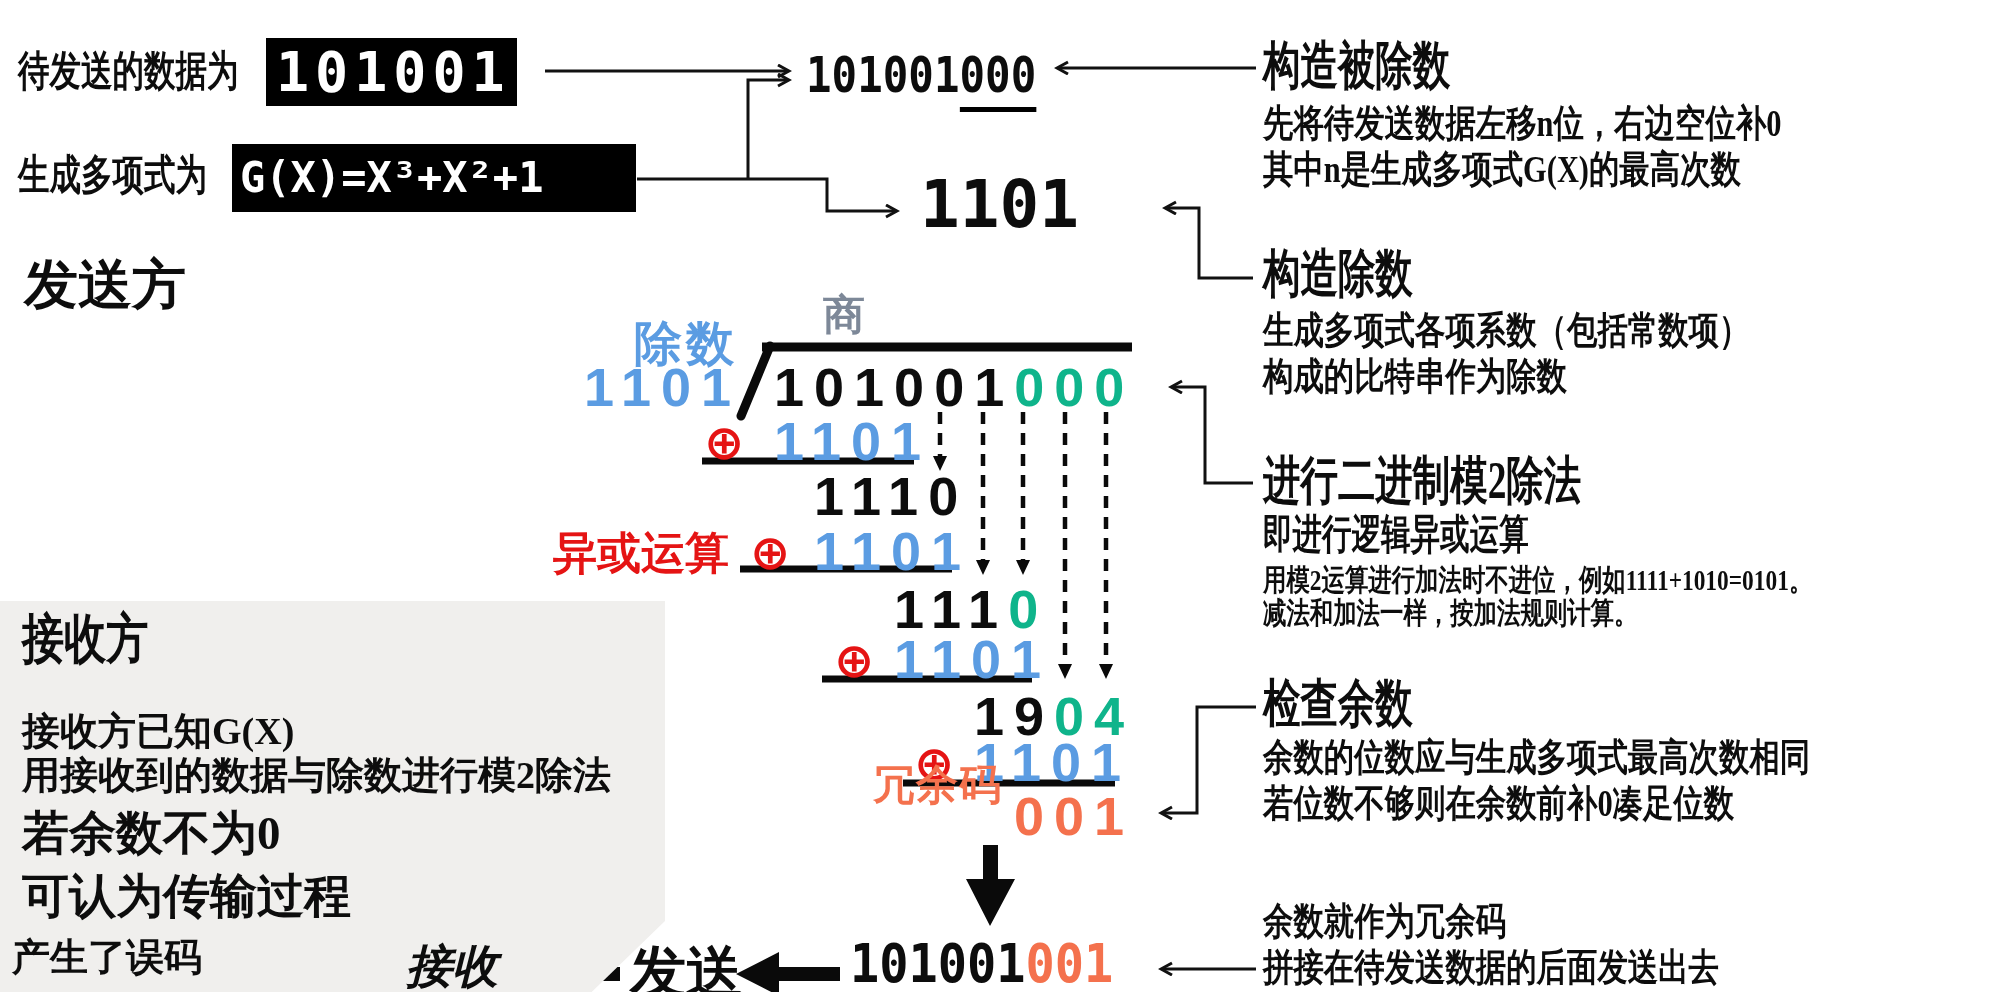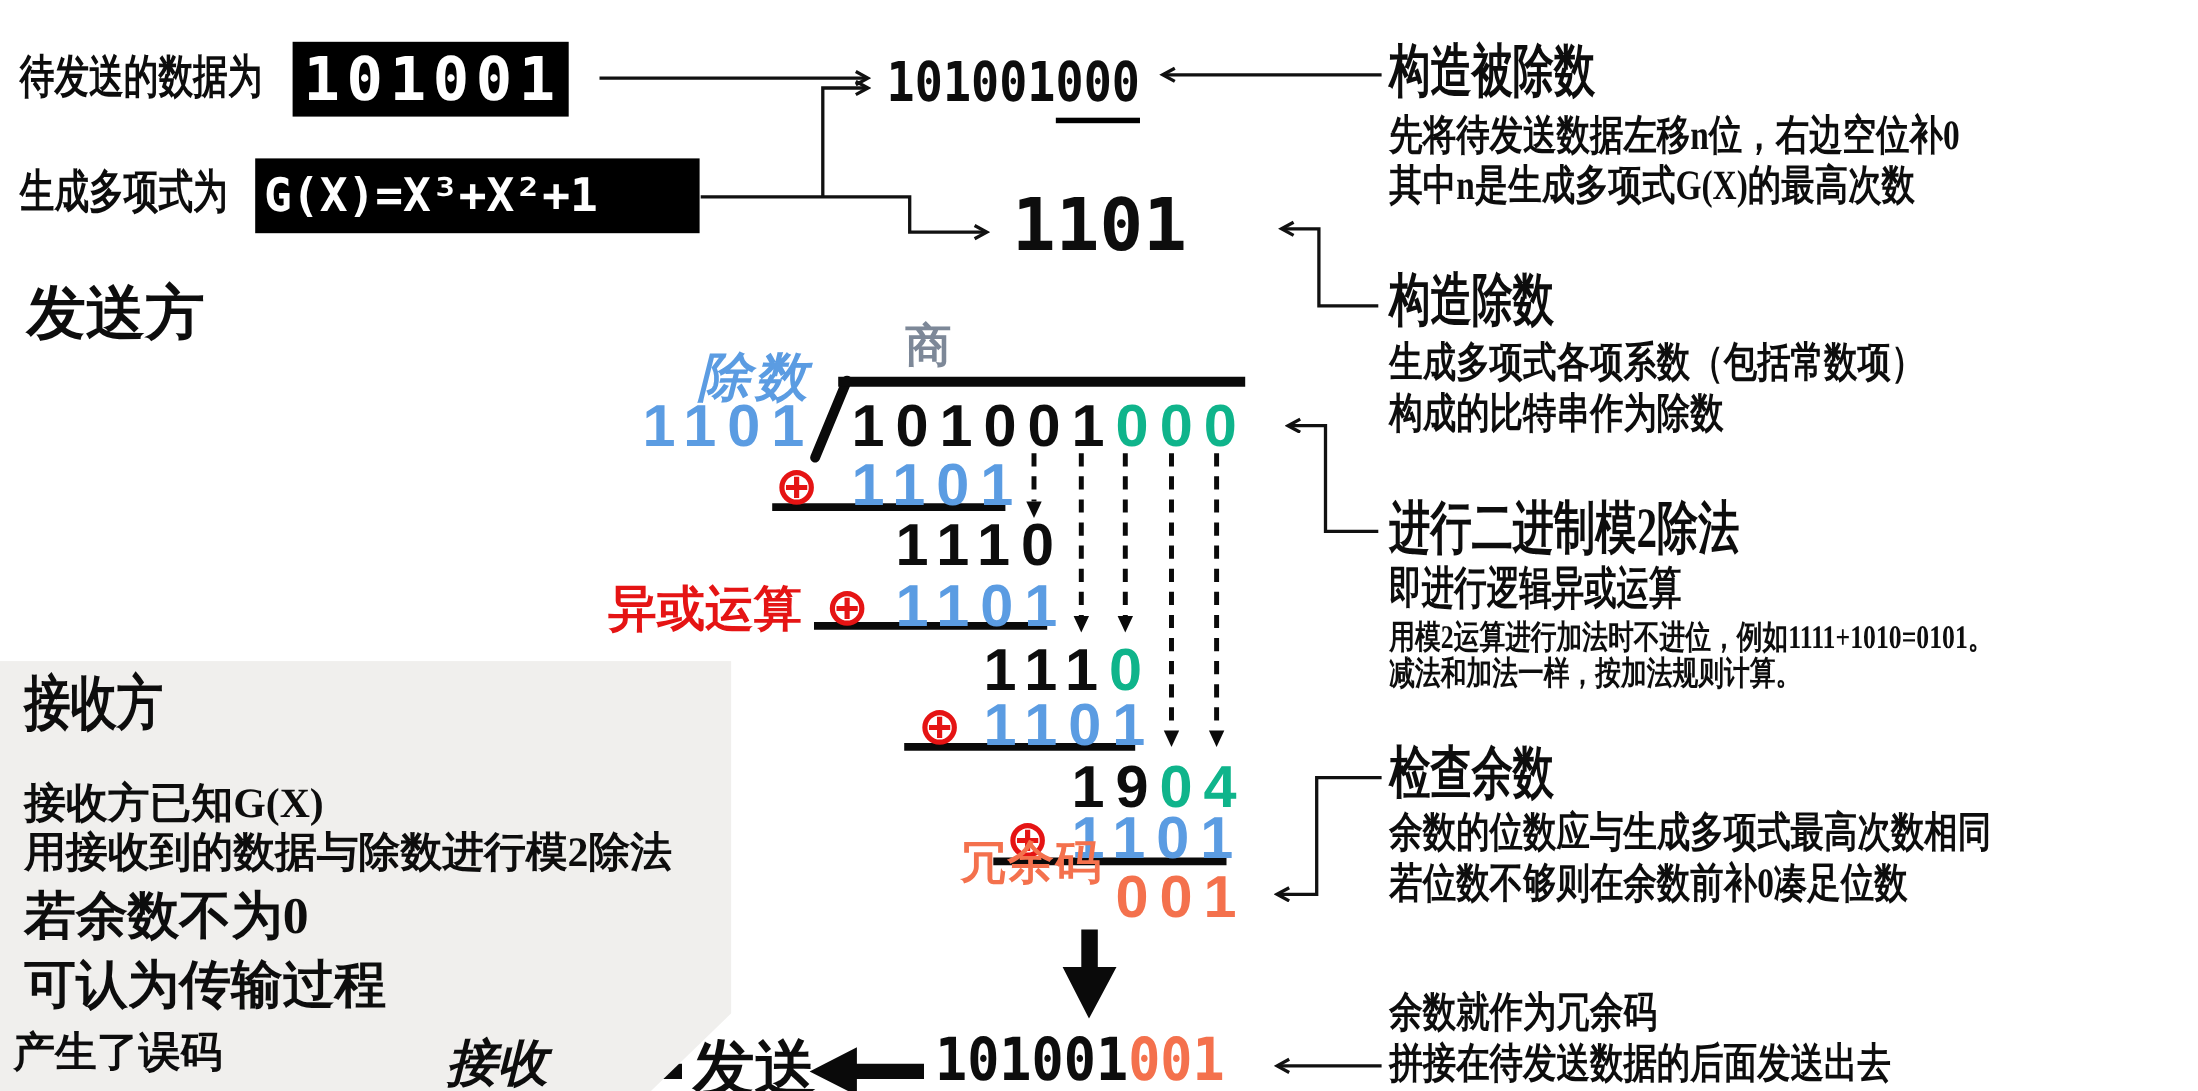--- a/index.html
+++ b/index.html
@@ -103,21 +103,21 @@
 
   <div class="abs cjk" style="left:24px;top:230px;font-size:54px;">发送方</div>
 
   <div class="abs mono" style="left:806px;top:22px;font-size:50px;">
     <span class="sx85m"><span>101001</span><span class="ul-k">000</span></span>
   </div>
   <div class="abs mono" style="left:920px;top:144px;font-size:66px;">1101</div>
 
   <div class="abs cjk" style="left:823px;top:266px;font-size:42px;color:var(--quotient-gray);">商</div>
 
-  <div class="abs cjk divlbl" style="left:634px;top:292px;font-style:italic;">除数</div>
+  <div class="abs cjk divlbl" style="left:634px;top:292px;">除数</div>
   <div class="drow b" style="left:584px;top:332px;">1101</div>
 
   <div class="drow" style="left:774px;top:332px;"><span>101001</span><span class="g">000</span></div>
 
   <div class="xor" style="left:704px;top:390px;">⊕</div>
   <div class="drow b" style="left:774px;top:386px;">1101</div>
 
   <div class="drow" style="left:814px;top:441px;">1110</div>
 
   <div class="abs cjk" style="left:553px;top:504px;font-size:44px;color:var(--red);">异或运算</div>

